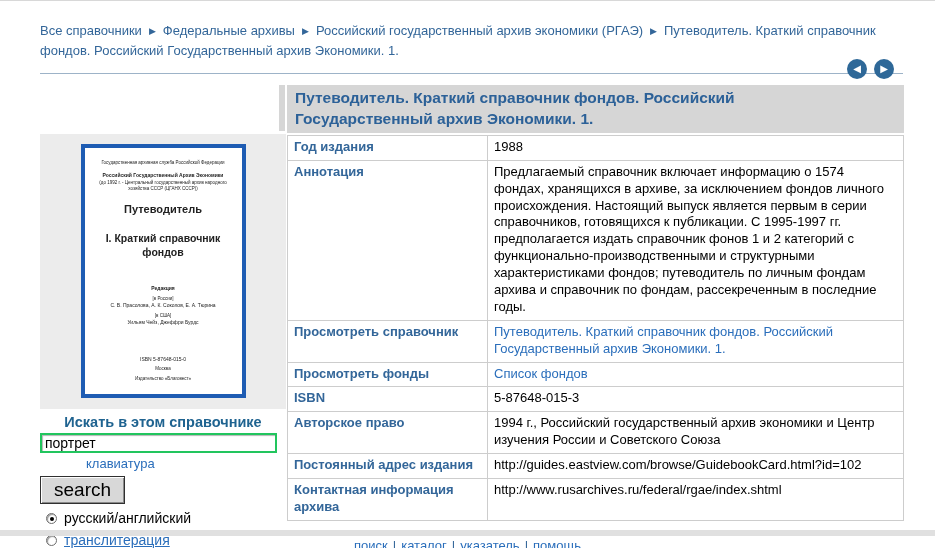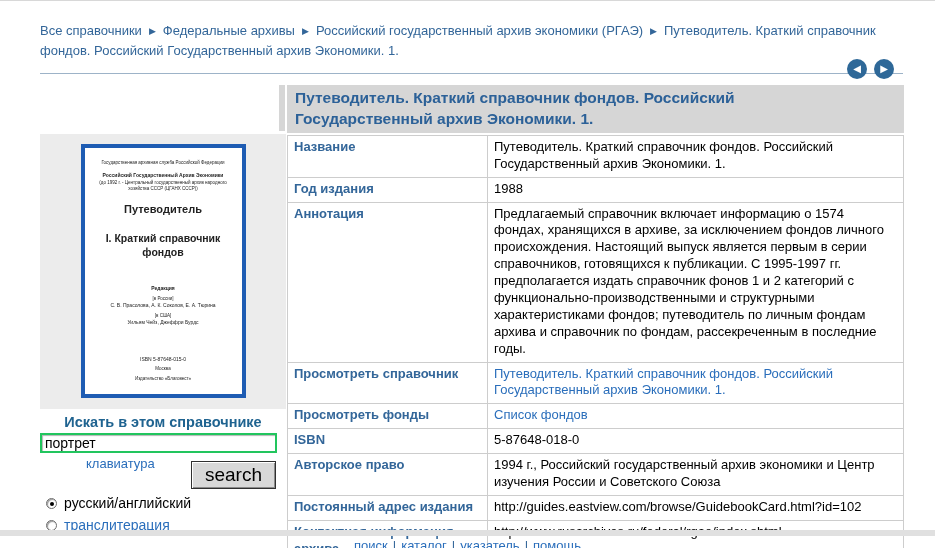--- a/index.html
+++ b/index.html
@@ -49,21 +49,21 @@
   .search-box { position:absolute; left:40px; top:413px; width:246px; }
   .search-title {
     text-align:center; font-weight:bold; font-size:14.5px; color:#1f6390;
     margin-bottom:3px;
   }
   .search-input {
     width:237px; height:20px; border:2px solid #22c55e;
     box-shadow:inset 1px 1px 1px #b5b5b5;
     font-family:"Liberation Sans", sans-serif; font-size:14px; padding:1px 3px;
   }
-  .search-row { display:flex; justify-content:space-between; align-items:flex-start; margin-top:3px; }
+  .search-row { display:flex; justify-content:space-between; align-items:flex-start; margin-top:3px;flex-direction:column; }
   .kb-link { color:#2a6ebb; text-decoration:none; font-size:13px; margin-left:46px; cursor:pointer; }
   .search-btn {
     font-family:"Liberation Sans", sans-serif; font-size:19px; color:#000;
     background:#d8d8d8; border:1px solid #303030; padding:2px 13px;
     box-shadow:inset 1px 1px 0 #ffffff, inset -1px -1px 0 #8a8a8a;
     margin-right:10px; margin-top:5px; cursor:pointer;
   }
   .radio-row { display:flex; align-items:center; margin-top:6px; font-size:14px; }
   .radio {
     width:11px; height:11px; border:1px solid #6e6e6e; border-radius:50%;
@@ -145,43 +145,39 @@
     </div>
   </div>
 
   <div class="title-spacer"></div>
 
   <div class="main">
     <div class="page-title"><span>Путеводитель. Краткий справочник фондов. Российский Государственный архив Экономики. 1.</span></div>
 
     <table class="details">
       <tbody>
-          <tr>
-        <td class="lbl">Название</td>
-        <td class="val">Путеводитель. Краткий справочник фондов. Российский Государственный архив Экономики. 1.</td>
-      </tr>
       <tr>
         <td class="lbl">Год издания</td>
         <td class="val">1988</td>
       </tr>
       <tr>
         <td class="lbl">Аннотация</td>
         <td class="val">Предлагаемый справочник включает информацию о 1574 фондах, хранящихся в архиве, за исключением фондов личного происхождения. Настоящий выпуск является первым в серии справочников, готовящихся к публикации. С 1995-1997 гг. предполагается издать справочник фонов 1 и 2 категорий с функционально-производственными и структурными характеристиками фондов; путеводитель по личным фондам архива и справочник по фондам, рассекреченным в последние годы.</td>
       </tr>
       <tr>
         <td class="lbl">Просмотреть справочник</td>
         <td class="val"><a>Путеводитель. Краткий справочник фондов. Российский Государственный архив Экономики. 1.</a></td>
       </tr>
       <tr>
         <td class="lbl">Просмотреть фонды</td>
         <td class="val"><a>Список фондов</a></td>
       </tr>
       <tr>
         <td class="lbl">ISBN</td>
-        <td class="val">5-87648-018-0</td>
+        <td class="val">5-87648-015-3</td>
       </tr>
       <tr>
         <td class="lbl">Авторское право</td>
         <td class="val">1994 г., Российский государственный архив экономики и Центр изучения России и Советского Союза</td>
       </tr>
       <tr>
         <td class="lbl">Постоянный адрес издания</td>
         <td class="val">http://guides.eastview.com/browse/GuidebookCard.html?id=102</td>
       </tr>
       <tr>

